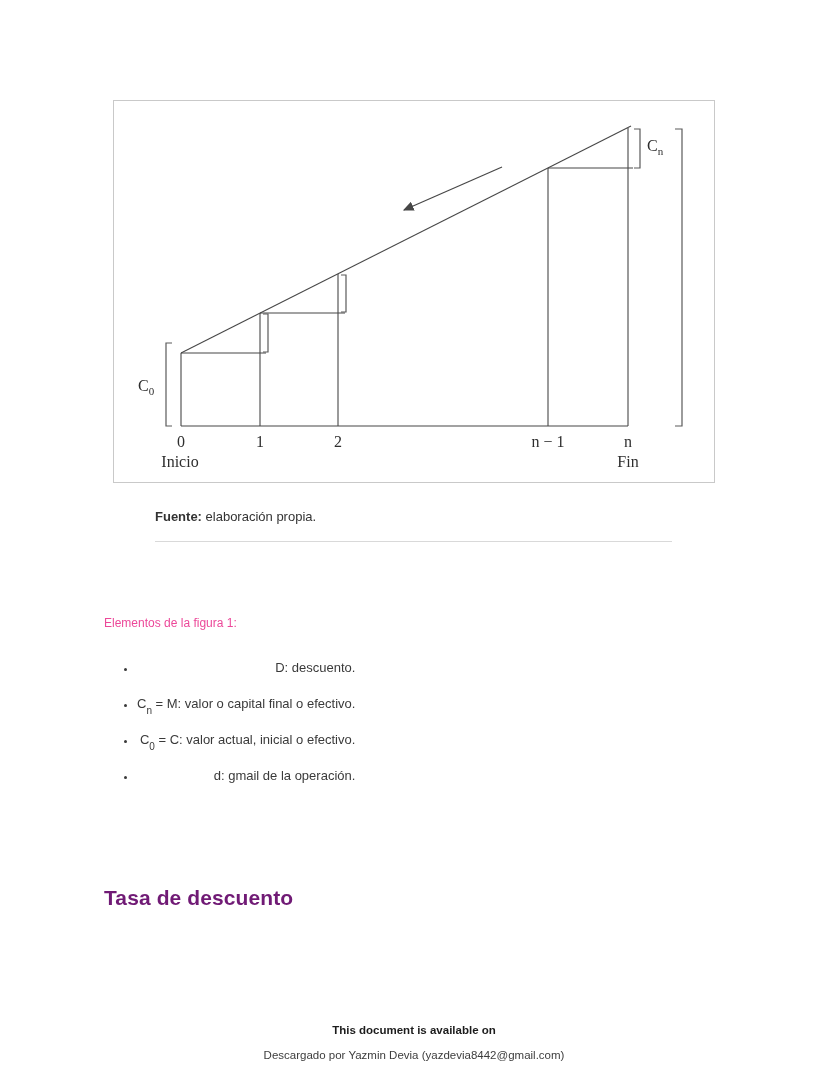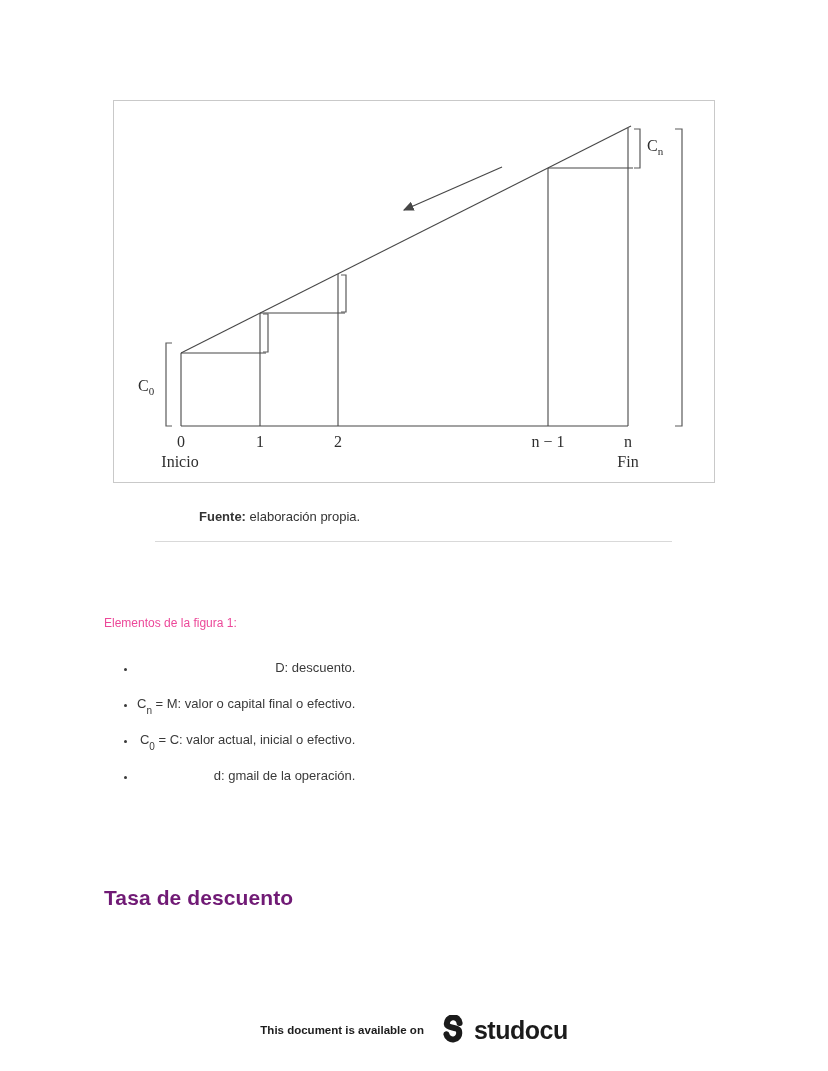--- a/index.html
+++ b/index.html
@@ -33,21 +33,20 @@
     font-size:16px;
     fill:#2e2e2e;
   }
   .fig-sub { font-size:11px; }
 
   .caption {
     position:absolute;
     left:155px; top:509px;
     font-size:13px;
     color:#333;
-    margin-left:44px;
   }
   .caption b { font-weight:700; }
 
   .divider {
     position:absolute;
     left:155px; top:541px;
     width:517px; height:0;
     border-top:1px solid #d9d9d9;
   }
 
@@ -195,21 +194,16 @@
     <li><span>D: descuento.</span><sub></sub><span></span></li>
     <li><span>C</span><sub>n</sub><span> = M: valor o capital final o efectivo.</span></li>
     <li><span>C</span><sub>0</sub><span> = C: valor actual, inicial o efectivo.</span></li>
     <li><span>d: gmail de la operación.</span><sub></sub><span></span></li>
   </ul>
 
   <h1 class="heading">Tasa de descuento</h1>
 
   <div class="footer-available">
     <span class="available-text">This document is available on</span>
-    <span class="studocu-logo">
-      <svg width="30" height="30" viewBox="0 0 32 32">
-        <path d="M23,8.5 a6.5,6.5 0 1 0 -13.5,1.5 c0.5,4.5 13,2.5 13,8 a6.5,6.5 0 1 1 -13.5,2.5" stroke="#1b1b1b" stroke-width="6.5" fill="none" stroke-linecap="round"></path>
-      </svg>
-      <span class="studocu-wordmark">studocu</span>
-    </span>
   </div>
+  <p class="footer-downloaded">Descargado por Yazmin Devia (yazdevia8442@gmail.com)</p>
 
 </div>
 
 </body></html>

